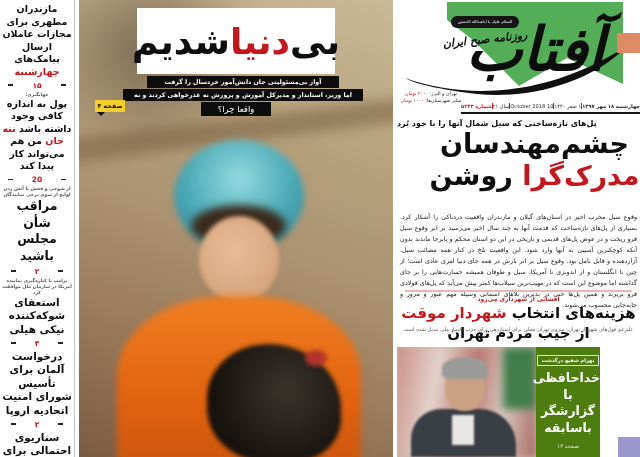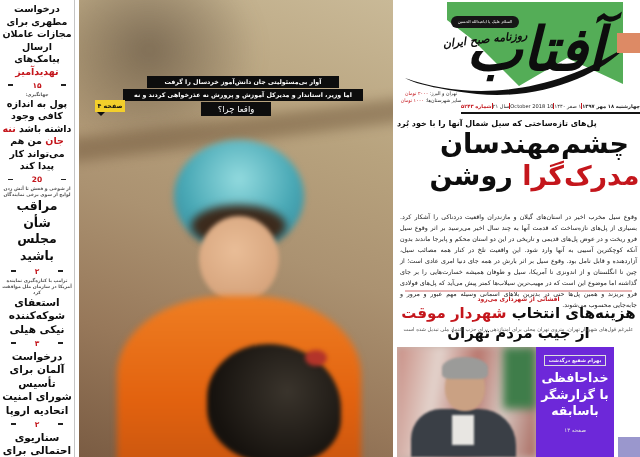--- a/index.html
+++ b/index.html
@@ -70,37 +70,37 @@
   .h2{left:0;top:303px;width:100%;text-align:center;font-size:15px;font-weight:bold;line-height:20px;color:#0d0d0d;}
   .sub2{left:0;top:326px;width:100%;text-align:center;font-size:5.2px;color:#555;}
   .media{left:0;top:347px;width:243px;height:110px;}
   .photo-man{left:0;top:0;width:139px;height:110px;overflow:hidden;background:#c9b3ab;}
   .pm-bg{inset:0;background:linear-gradient(100deg,#c98f85,#e3d3cc 28%,#b9776e 52%,#d8c9c2 74%,#a96a60);filter:blur(3px);}
   .pm-green{left:106px;top:0;width:33px;height:62px;background:#3f7d4a;filter:blur(4px);}
   .pm-suit{left:14px;top:62px;width:105px;height:48px;background:#3a3f46;border-radius:30px 36px 0 0;filter:blur(1px);}
   .pm-shirt{left:55px;top:68px;width:22px;height:30px;background:#e8e6e2;filter:blur(1px);}
   .pm-head{left:48px;top:16px;width:40px;height:48px;border-radius:50% 50% 46% 46%;background:#caa183;filter:blur(1px);}
   .pm-hair{left:45px;top:10px;width:46px;height:22px;border-radius:50% 50% 20% 20%;background:#9b9b99;filter:blur(1px);}
-  .panel{left:139px;top:0;width:78px;height:110px;background:#6d28d9;color:#fff;text-align:center;}
+  .panel{left:139px;top:0;width:64px;height:110px;background:#4d7c0f;color:#fff;text-align:center;}
   .panel-label{display:inline-block;margin-top:7px;padding:1.5px 4px;border:1px solid #ddd;
        font-size:5px;font-weight:bold;}
   .panel-line{font-size:12.5px;font-weight:bold;line-height:16.5px;}
   .panel-line.first{margin-top:4px;}
   .panel-page{margin-top:7px;font-size:5.5px;color:#e5e5e5;}
   .lavender{left:221px;top:90px;width:22px;height:20px;background:#9a97cd;}
 </style>
 </head>
 <body>
 
 <div id="page">
 
   <div id="sidebar">
 
     <div>
-      <div class="sb-t-sm"><span>درخواست مطهری برای مجازات عاملان ارسال پیامک‌های </span><span class="red">تهدیدآمیز</span></div>
+      <div class="sb-t-sm"><span>مازندران مطهری برای مجازات عاملان ارسال پیامک‌های </span><span class="red">چهارشنبه</span></div>
       <div class="sb-page">
           <span class="dash"></span>
           <span class="num">۱۵</span>
           <span class="dash"></span>
         </div>
     </div>
 
     <div>
       <div class="sb-kick">جهانگیری:</div>
       <div class="sb-t-sm"><span>پول به اندازه کافی وجود داشته باشد </span><span class="red">ننه جان</span><span> من هم می‌تواند کار پیدا کند</span></div>
@@ -151,20 +151,23 @@
     <div class="ph wall"></div>
     <div class="ph wall-shadow"></div>
     <div class="ph beam"></div>
     <div class="ph scarf"></div>
     <div class="ph hairline"></div>
     <div class="ph face"></div>
     <div class="ph dress"></div>
     <div class="ph rooster"></div>
     <div class="ph comb"></div>
 
+    <div class="ph title-band">
+      <div class="t"><span>بی‌</span><span class="red">دنیا</span><span>شدیم</span></div>
+    </div>
     <div class="ph strip strip1">آوار بی‌مسئولیتی جان دانش‌آموز خردسال را گرفت</div>
     <div class="ph strip strip2">اما وزیر، استاندار و مدیرکل آموزش و پرورش نه عذرخواهی کردند و نه استعفا دادند.</div>
     <div class="ph chip">واقعا چرا؟</div>
     <div class="ph ptag">صفحه ۴</div>
   </div>
 
   <div id="colR">
 
     <svg class="abs" style="left:0;top:0" width="243" height="102" viewBox="0 0 243 102">
       <polygon points="50,2 226,2 226,84 170,58 122,86 76,40 50,20" fill="#54ad57"></polygon>

